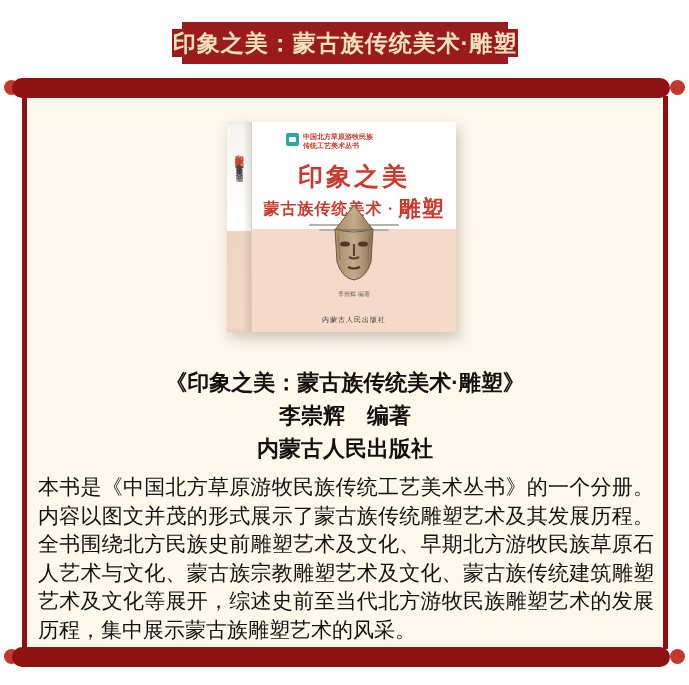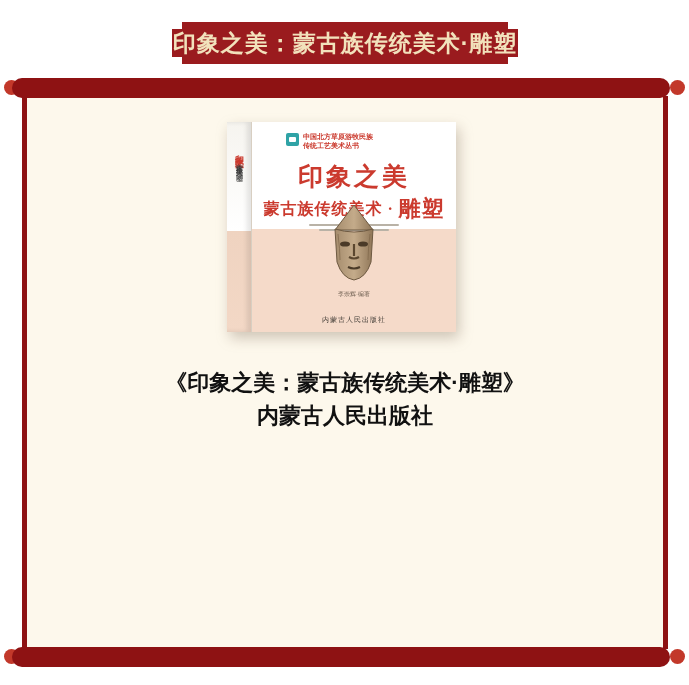--- a/index.html
+++ b/index.html
@@ -130,17 +130,19 @@
         <path d="M30 63 Q36 66 42 63" stroke="#4a3a28" stroke-width="2.2" fill="none"></path>
         <path d="M20 30 Q22 46 22 56 M52 30 Q50 46 50 56" stroke="#7d6549" stroke-width="1" fill="none" opacity="0.7"></path>
       </svg>
       <div class="cover-author">李崇辉·编著</div>
       <div class="cover-publisher">内蒙古人民出版社</div>
     </div>
   </div>
 
   <div class="info">
     <div class="info-line">《印象之美：蒙古族传统美术·雕塑》</div>
+    <div class="info-line">李崇辉　编著</div>
     <div class="info-line">内蒙古人民出版社</div>
   </div>
 
+  <div class="description">本书是《中国北方草原游牧民族传统工艺美术丛书》的一个分册。内容以图文并茂的形式展示了蒙古族传统雕塑艺术及其发展历程。全书围绕北方民族史前雕塑艺术及文化、早期北方游牧民族草原石人艺术与文化、蒙古族宗教雕塑艺术及文化、蒙古族传统建筑雕塑艺术及文化等展开，综述史前至当代北方游牧民族雕塑艺术的发展历程，集中展示蒙古族雕塑艺术的风采。</div>
 
 </div>
 
 </body></html>

